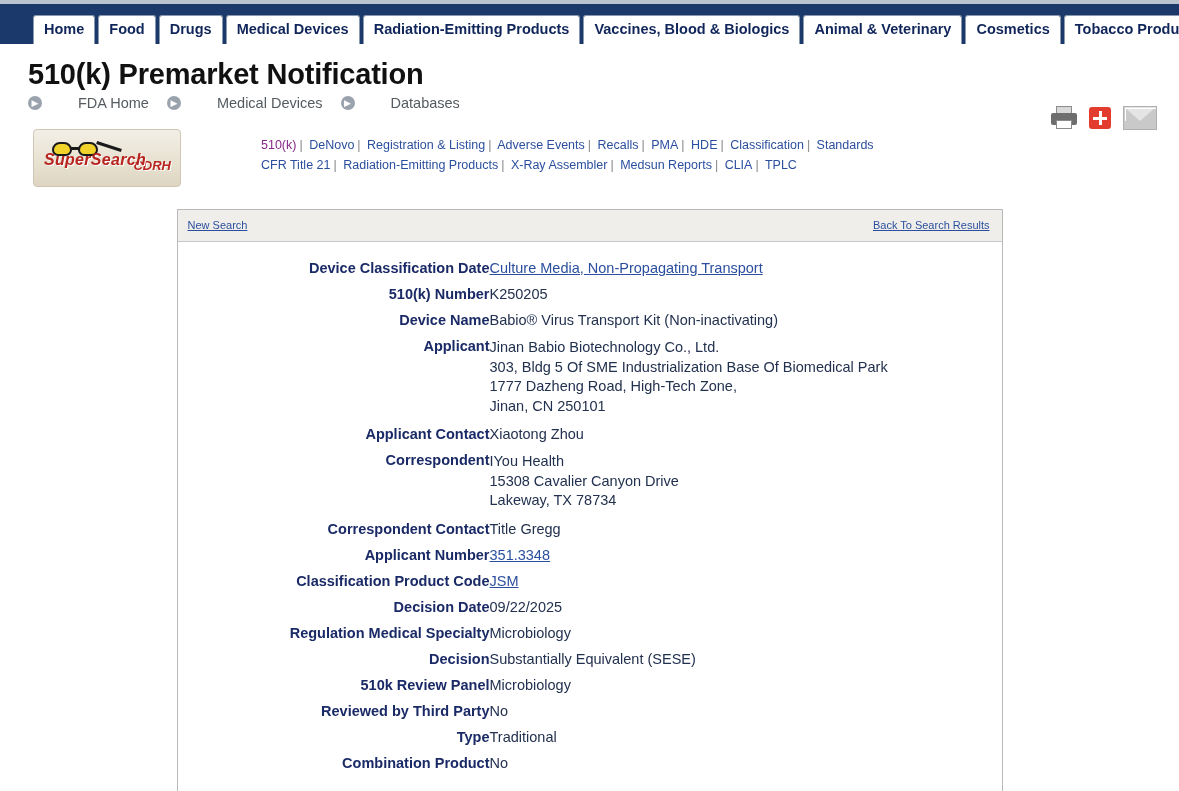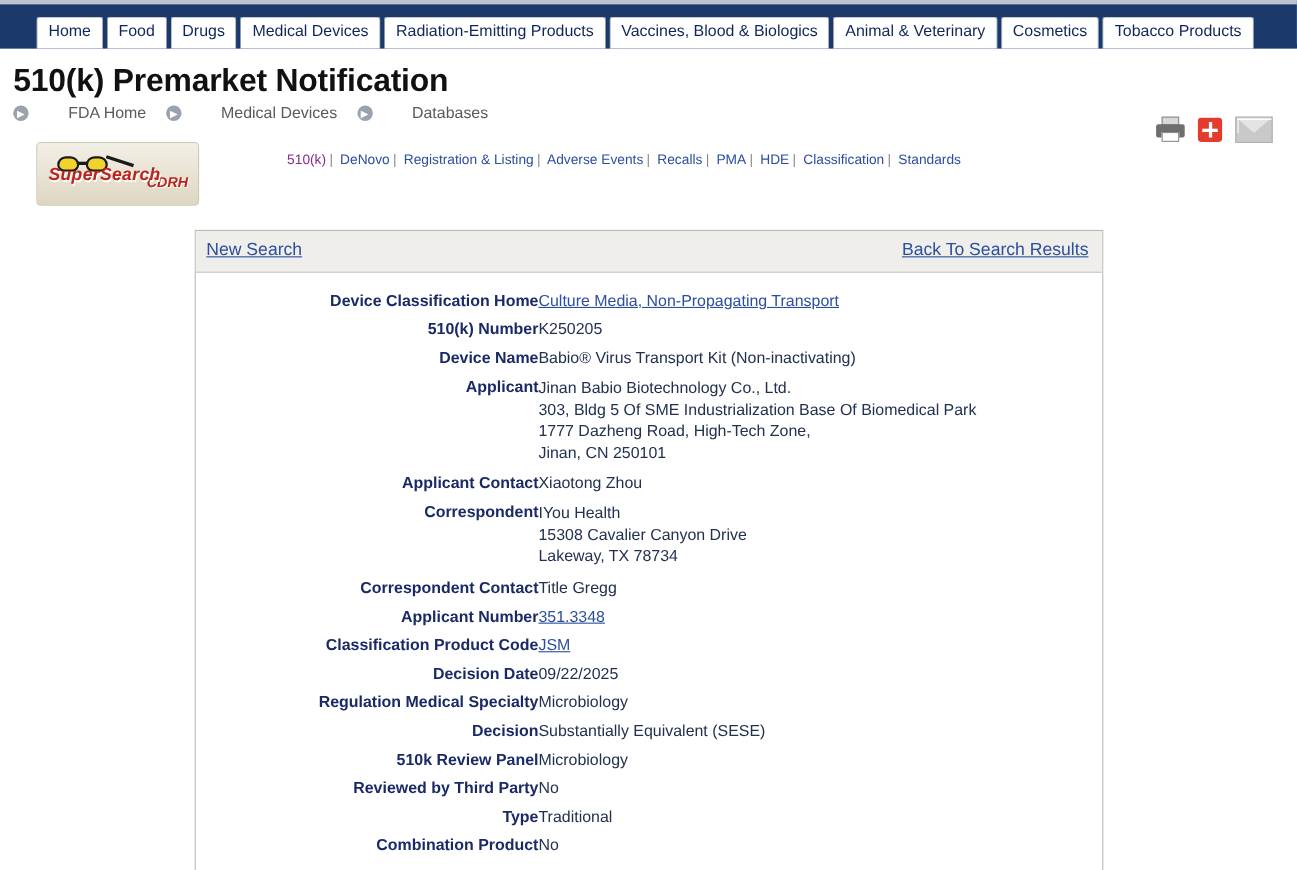--- a/index.html
+++ b/index.html
@@ -29,35 +29,35 @@
     content: "";
     position: absolute;
     left: 0; right: 0; bottom: 0;
     height: 4px;
     background: #1b3a6b;
   }
   .tab {
     background: #ffffff;
     color: #10265a;
     font-size: 14.5px;
-    font-weight: normal;
+    font-weight: bold;
     padding: 5px 10px 6px 10px;
     margin-right: 3px;
     border: 1px solid #8a99ad;
     border-bottom: none;
     border-radius: 3px 3px 0 0;
     line-height: 17px;
     white-space: nowrap;
     position: relative;
     z-index: 2;
     cursor: pointer;
   }
   
   .title-wrap {
-    padding: 14px 0 0 12px;
+    padding: 14px 0 0 28px;
     position: relative;
   }
   h1.page-title {
     font-size: 29px;
     font-weight: bold;
     color: #111111;
     margin: 0 0 4px 0;
     letter-spacing: -0.2px;
   }
   .breadcrumb {
@@ -250,21 +250,21 @@
     border: 1px solid #b9b9b9;
     background: #ffffff;
     box-sizing: border-box;
   }
   .panel-head {
     background: #efeeea;
     border-bottom: 1px solid #c8c8c8;
     padding: 9px 12px 10px 10px;
     display: flex;
     justify-content: space-between;
-    font-size: 16px;
+    font-size: 11px;
   }
   .panel-head a {
     color: #2b4f9e;
     text-decoration: underline;
     cursor: pointer;
   }
   .panel-body {
     padding: 18px 0 22px 0;
   }
   table.detail {
@@ -352,33 +352,41 @@
       <a class="current">510(k)</a><span class="bar">|</span>
       <a>DeNovo</a><span class="bar">|</span>
       <a>Registration &amp; Listing</a><span class="bar">|</span>
       <a>Adverse Events</a><span class="bar">|</span>
       <a>Recalls</a><span class="bar">|</span>
       <a>PMA</a><span class="bar">|</span>
       <a>HDE</a><span class="bar">|</span>
       <a>Classification</a><span class="bar">|</span>
       <a>Standards</a>
     </div>
+    <div class="linkrow">
+      <a>CFR Title 21</a><span class="bar">|</span>
+      <a>Radiation-Emitting Products</a><span class="bar">|</span>
+      <a>X-Ray Assembler</a><span class="bar">|</span>
+      <a>Medsun Reports</a><span class="bar">|</span>
+      <a>CLIA</a><span class="bar">|</span>
+      <a>TPLC</a>
+    </div>
   </div>
 </div>
 
 <div class="panel">
   <div class="panel-head">
     <a>New Search</a>
     <a>Back To Search Results</a>
   </div>
   <div class="panel-body">
     <table class="detail">
       <tbody>
           <tr>
-        <td class="label">Device Classification Home</td>
+        <td class="label">Device Classification Date</td>
         <td class="value">
           <a>Culture Media, Non-Propagating Transport</a>
         </td>
       </tr>
       <tr>
         <td class="label">510(k) Number</td>
         <td class="value">K250205</td>
       </tr>
       <tr>
         <td class="label">Device Name</td>

